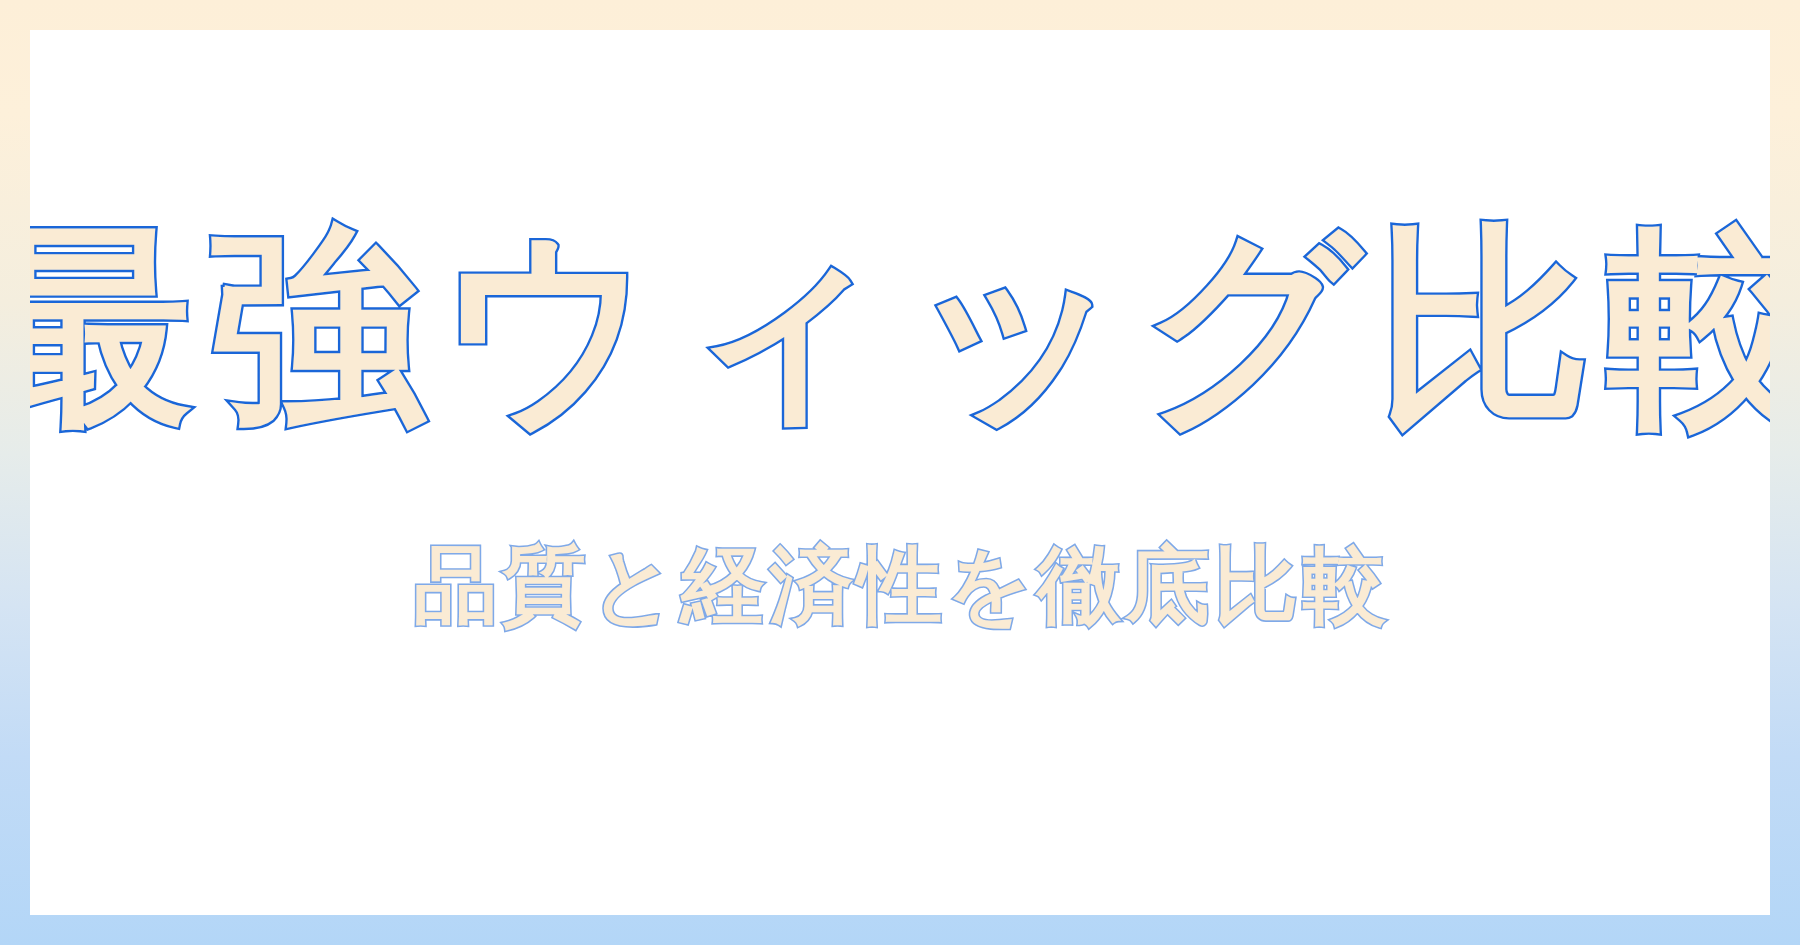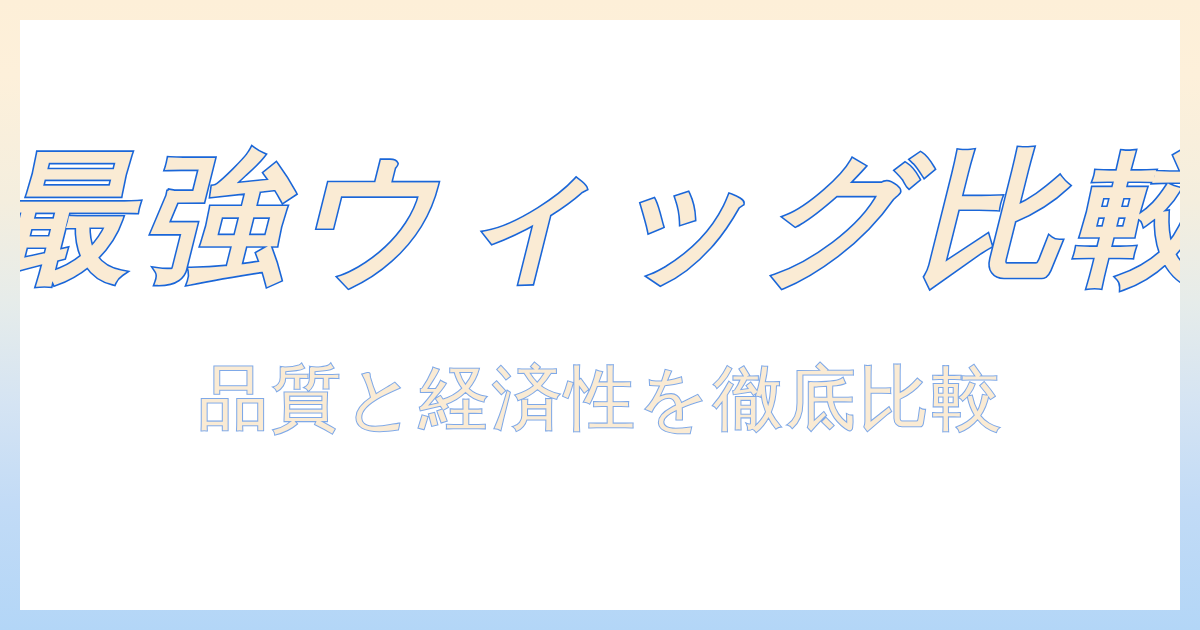--- a/index.html
+++ b/index.html
@@ -46,21 +46,20 @@
     overflow:hidden;
   }
 
   
   .title-wrap {
     width:100%;
     margin-top:122px;
     display:flex;
     justify-content:center;
     align-items:center;
-    font-style:italic;
   }
 
   .title {
     font-family:"DejaVu Sans", "Liberation Sans", sans-serif;
     font-size:143px;
     font-weight:700;
     line-height:1.06;
     letter-spacing:10px;
     text-indent:10px;
     white-space:nowrap;
@@ -74,22 +73,22 @@
   .subtitle-wrap {
     width:100%;
     margin-top:66px;
     display:flex;
     justify-content:center;
     align-items:center;
   }
 
   .subtitle {
     font-family:"DejaVu Sans", "Liberation Sans", sans-serif;
-    font-size:70px;
-    font-weight:400;
+    font-size:56px;
+    font-weight:700;
     line-height:1.1;
     letter-spacing:3px;
     text-indent:3px;
     white-space:nowrap;
     color:#faebd4;
     -webkit-text-stroke:2.1px #7fa9e8;
     paint-order:stroke fill;
     text-rendering:geometricPrecision;
   }
 </style>

